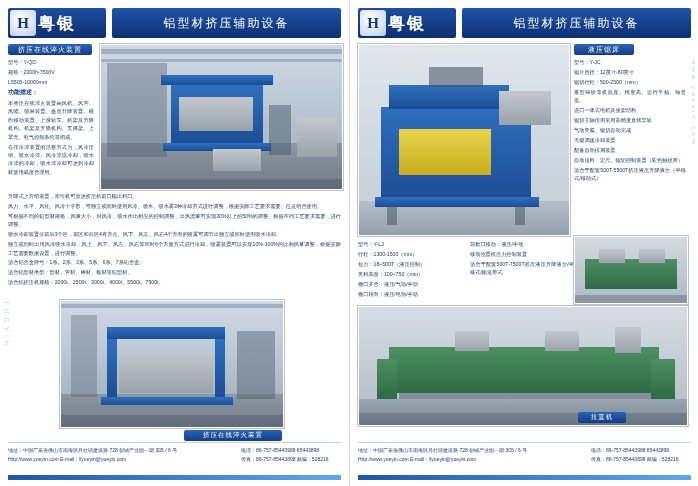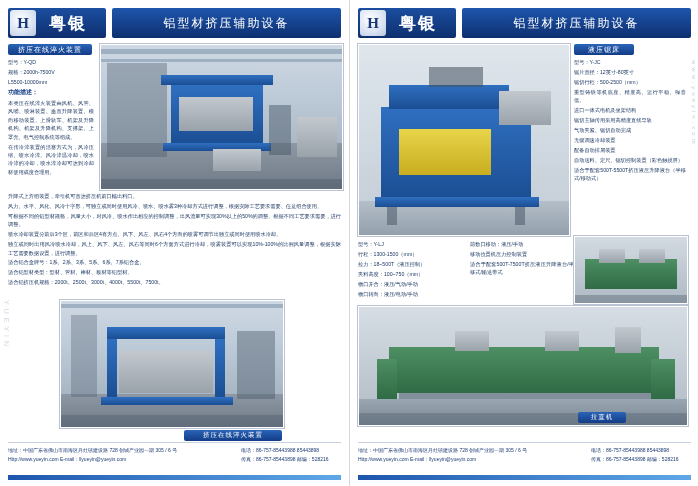--- a/index.html
+++ b/index.html
@@ -6,21 +6,21 @@
   body{width:698px;height:486px;overflow:hidden;font-family:"Liberation Sans","DejaVu Sans",sans-serif;}
   .page{position:relative;width:698px;height:486px;background:#ffffff;}
   .half{position:absolute;top:0;height:486px;width:349px;background:#ffffff;overflow:hidden;}
   .half.left{left:0;}
   .half.right{left:349px;border-left:1px solid #d8d8d8;}
 
   
   .hdr{position:absolute;top:8px;left:8px;width:333px;height:30px;}
   .logo{position:absolute;left:0;top:0;width:98px;height:30px;background:linear-gradient(180deg,#1b4ea0,#0e2f6e);border-radius:2px;display:flex;align-items:center;}
   .logo-mark{width:26px;height:26px;margin-left:2px;background:radial-gradient(circle at 40% 35%,#ffffff,#d9e2f2 60%,#b9c6de);border-radius:3px;color:#16387a;font-size:15px;font-weight:bold;display:flex;align-items:center;justify-content:center;font-family:"Liberation Serif",serif;}
-  .logo-text{color:#fff;font-size:17px;font-weight:bold;letter-spacing:2px;margin-left:13px;font-family:"DejaVu Sans",sans-serif;}
+  .logo-text{color:#fff;font-size:17px;font-weight:bold;letter-spacing:2px;margin-left:2px;font-family:"DejaVu Sans",sans-serif;}
   .hdr-title{position:absolute;left:104px;top:0;right:0;height:30px;background:linear-gradient(180deg,#1e56ad,#0d2f70);border-radius:2px;color:#fff;font-size:12px;letter-spacing:2px;display:flex;align-items:center;justify-content:center;}
 
   
   .txtblk{position:absolute;font-size:5.2px;line-height:1.62;color:#17335f;text-align:justify;}
   .txtblk p{margin:0 0 1.5px 0;}
   .txtblk .ttl{color:#123c86;font-weight:bold;font-size:6px;}
   .bluebar{position:absolute;background:linear-gradient(180deg,#2a64b8,#123c86);color:#fff;font-size:7px;letter-spacing:1px;display:flex;align-items:center;justify-content:center;border-radius:2px;}
 
   
   .photo{position:absolute;border:1px solid #ffffff;box-shadow:0 0 0 1px #b9c3d4;overflow:hidden;background:#9fb3c8;}

